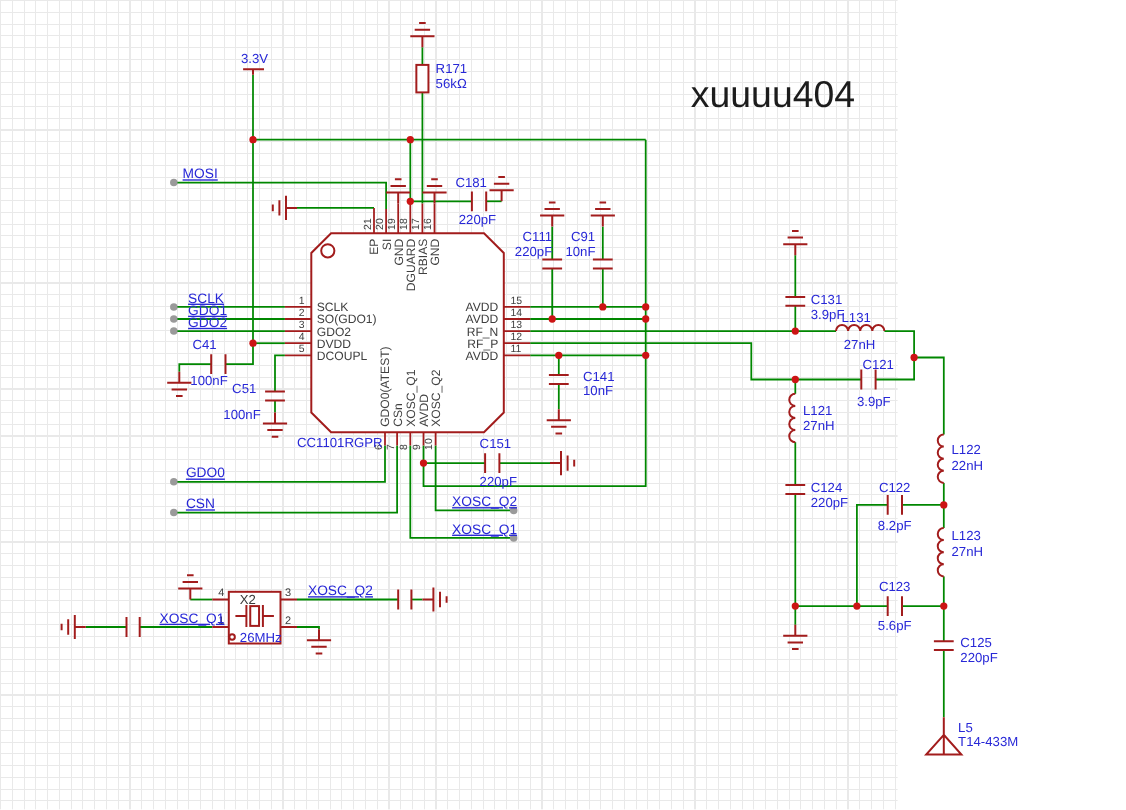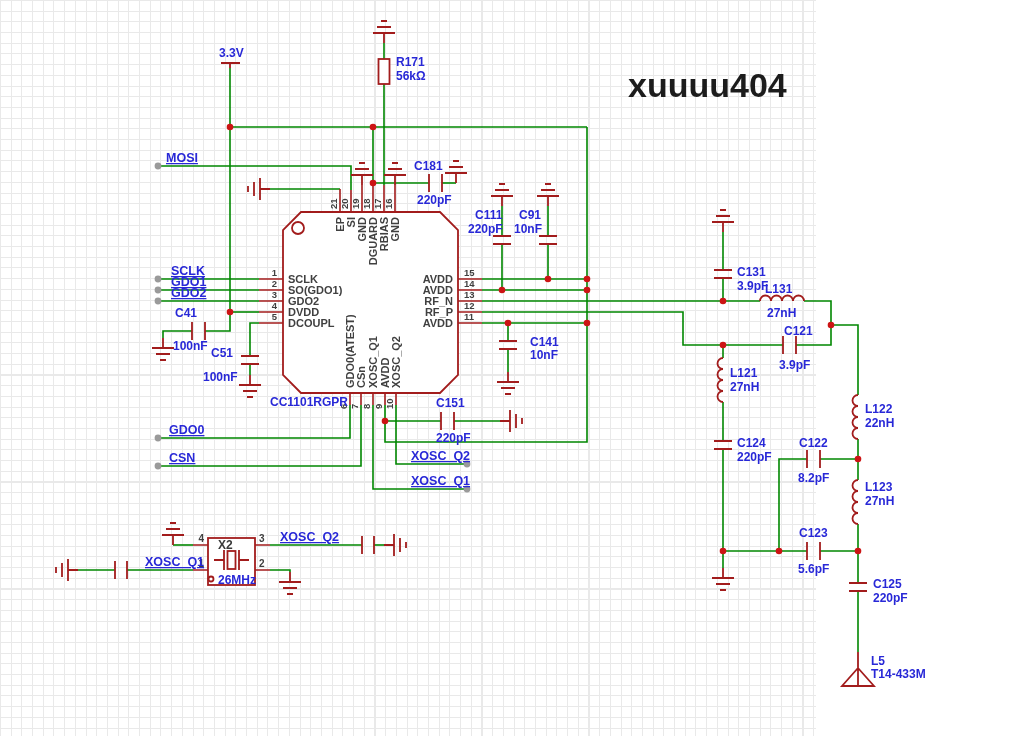--- a/index.html
+++ b/index.html
@@ -2,21 +2,20 @@
 <html><head>
 <meta charset="utf-8">
 <style>
   html,body{margin:0;padding:0;background:#fff;}
   .canvas{
     position:relative;width:816px;height:736px;background:#fff;
     background-image:
       repeating-linear-gradient(to right,#e9e9e9 0 1px,transparent 1px 10.7px),
       repeating-linear-gradient(to bottom,#e9e9e9 0 1px,transparent 1px 10.7px);
     font-family:"Liberation Sans",sans-serif;
-    font-weight:bold;
   }
   svg{position:absolute;left:0;top:0;}
   svg text{font-family:"Liberation Sans",sans-serif;}
   .w path{stroke:#008700;stroke-width:1.6;fill:none;}
   .sym{stroke:#a21c1c;stroke-width:1.8;fill:none;}
   .stub{stroke:#a21c1c;stroke-width:1.6;fill:none;}
   .fillwhite{fill:#ffffff;}
   .lbl{fill:#2828d7;font-size:12px;}
   .plbl{fill:#2828d7;font-size:12.5px;text-decoration:underline;}
   .pname{fill:#404040;font-size:11px;}

